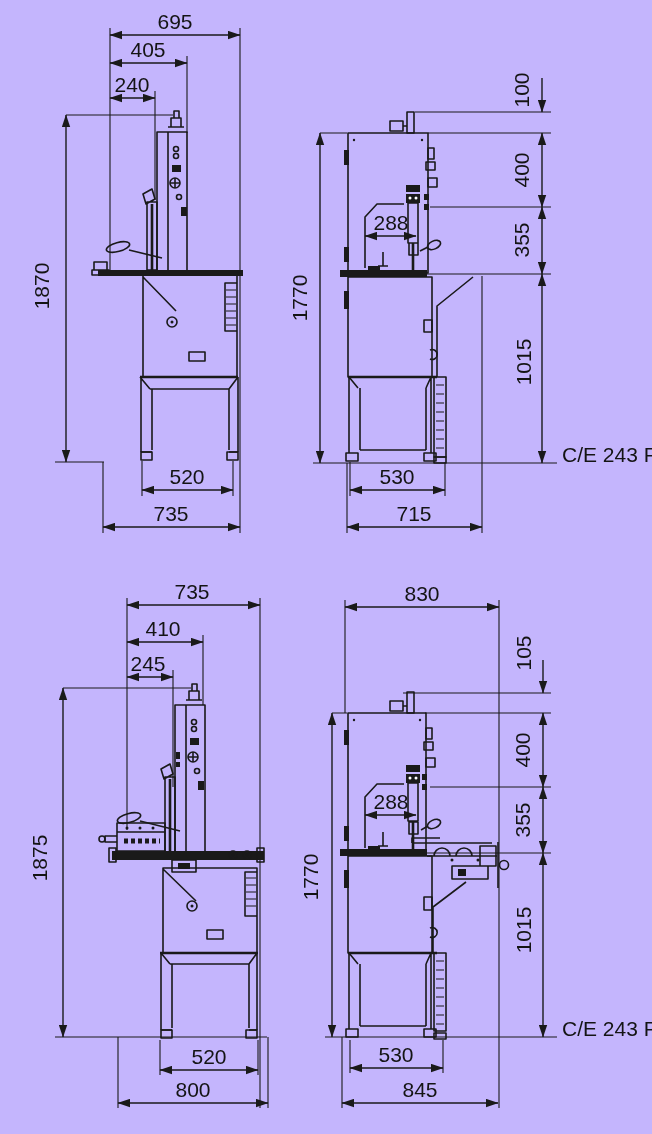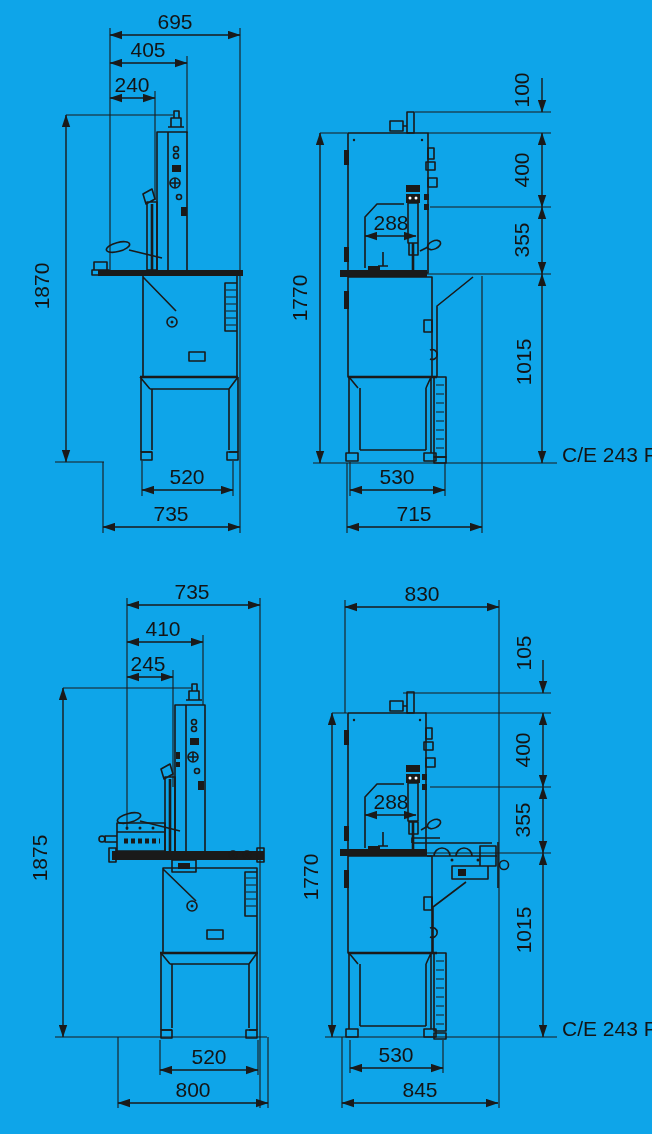--- a/index.html
+++ b/index.html
@@ -1,16 +1,16 @@
 <!DOCTYPE html>
 <html><head>
 <meta charset="utf-8">
 <style>
   html,body{margin:0;padding:0;background:#ffffff;}
-  .page{position:relative;width:652px;height:1134px;background:#0ea5e9;overflow:hidden;}
+  .page{position:relative;width:652px;height:1134px;background:#c4b5fd;overflow:hidden;}
   svg{display:block;}
   .e{fill:none;stroke:#1a1a1a;stroke-width:1.1;}
   .d{fill:none;stroke:#1a1a1a;stroke-width:1.4;}
   .m{fill:none;stroke:#1a1a1a;stroke-width:1.6;stroke-linejoin:round;}
   .m2{fill:none;stroke:#1a1a1a;stroke-width:2.6;stroke-linejoin:round;}
   .mf{fill:#1a1a1a;stroke:none;}
   .wf{fill:#ffffff;stroke:none;}
   .t{font-family:"Liberation Sans",sans-serif;font-size:21px;fill:#141414;text-anchor:middle;}
   .tl{font-family:"Liberation Sans",sans-serif;font-size:21px;fill:#141414;text-anchor:start;}
 </style>

